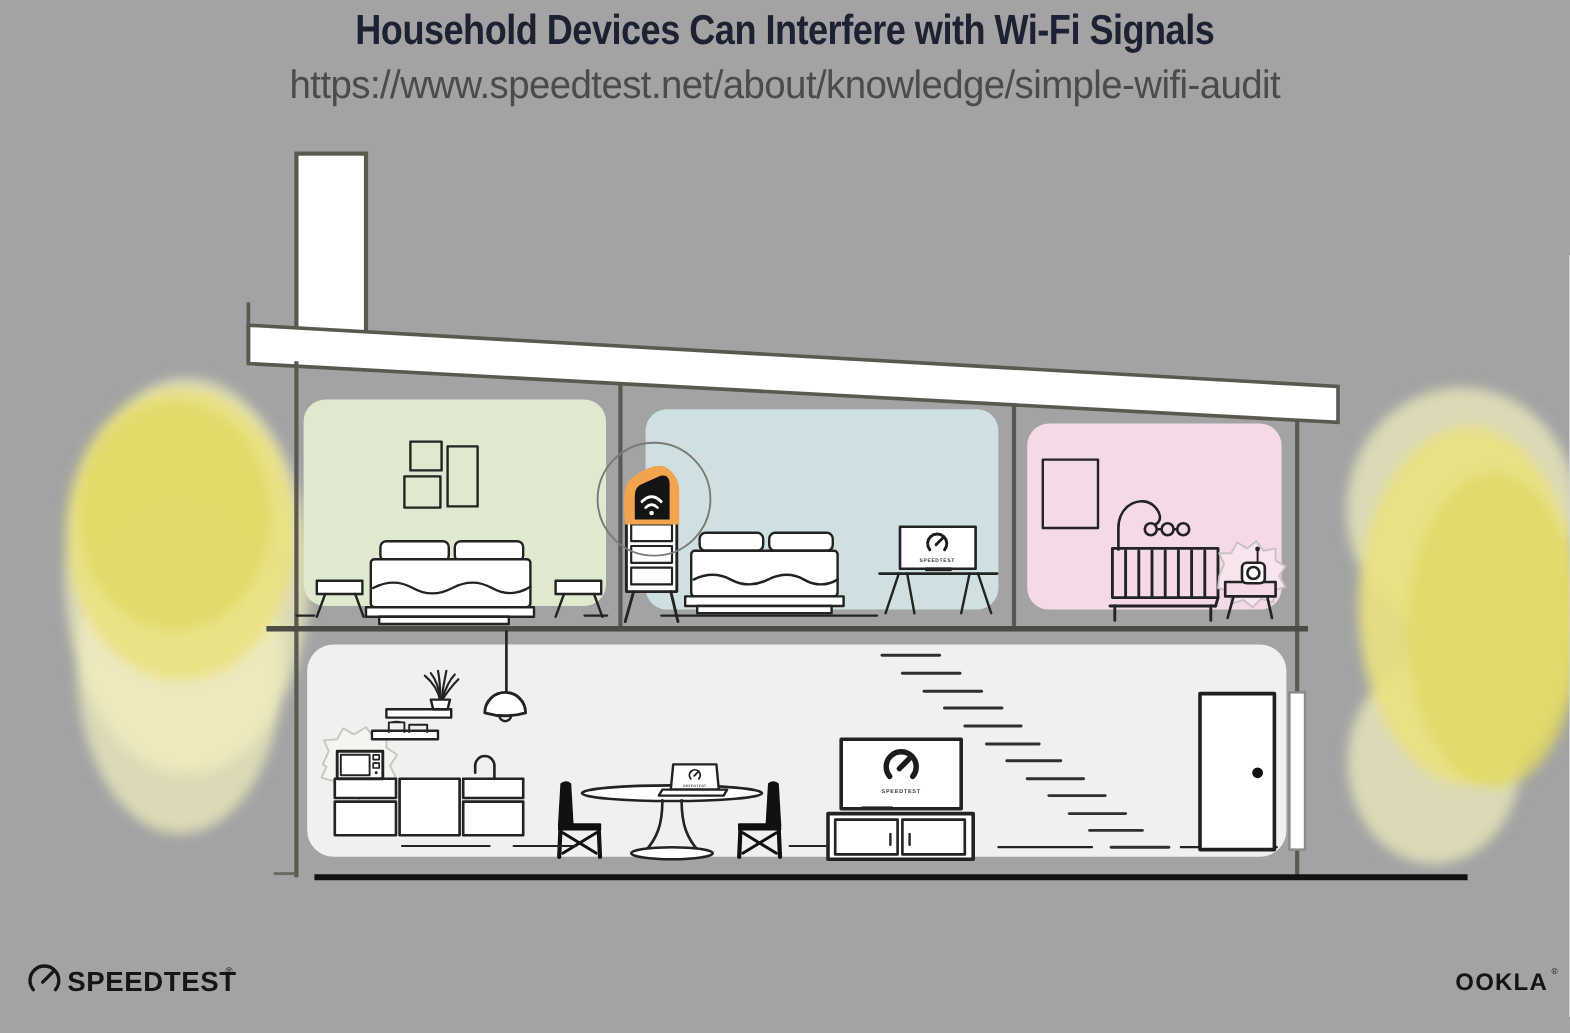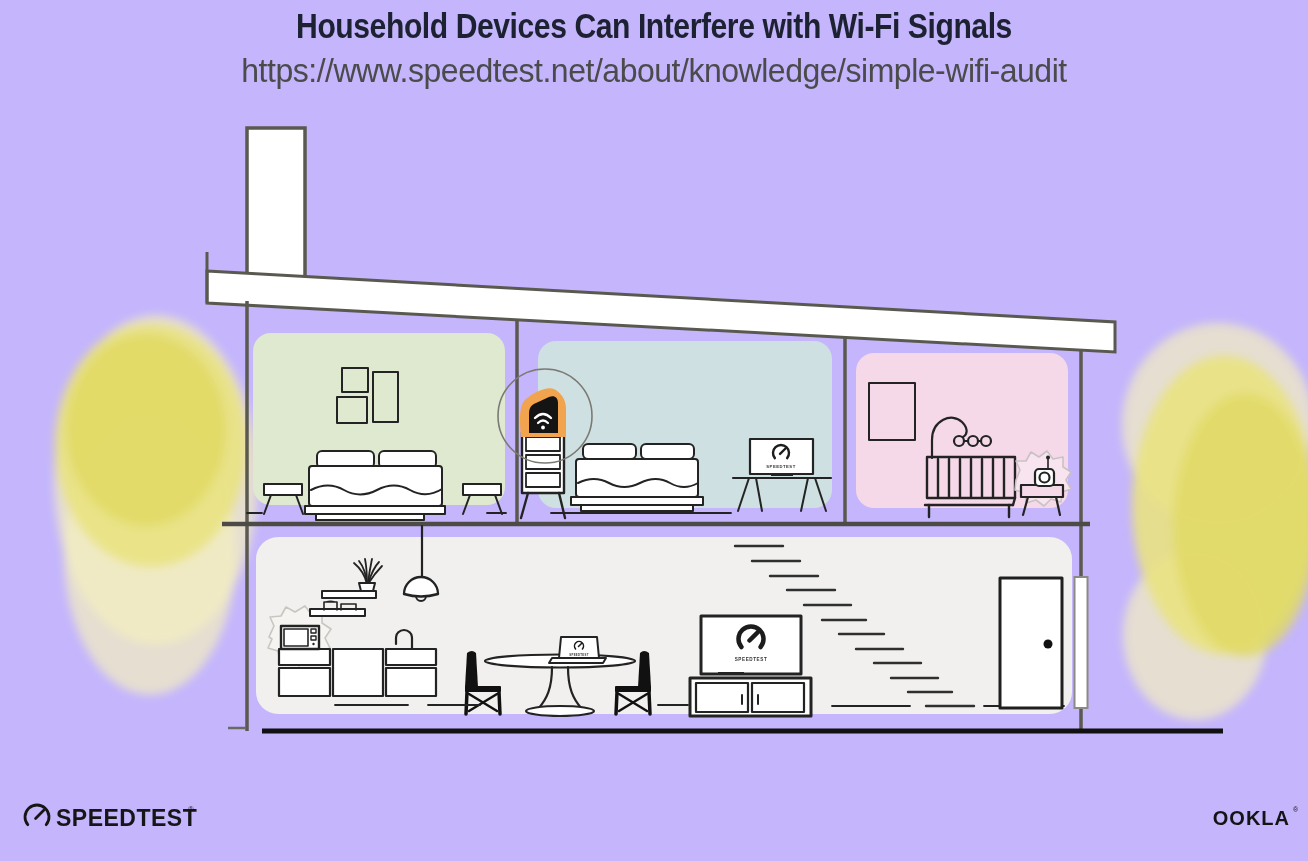--- a/index.html
+++ b/index.html
@@ -1,16 +1,16 @@
 <!DOCTYPE html>
 <html><head>
 <meta charset="utf-8">
 <style>
   html,body{margin:0;padding:0;background:#ffffff;}
-  .canvas{position:relative;width:1308px;height:861px;background:#c4b5fd;overflow:hidden;
+  .canvas{position:relative;width:1308px;height:861px;background:#a3a3a3;overflow:hidden;
           font-family:"Liberation Sans",sans-serif;}
   .title{position:absolute;top:6px;left:0;width:100%;text-align:center;
          font-size:35px;font-weight:bold;letter-spacing:-.5px;
          transform:scaleX(.86);transform-origin:50% 0;white-space:nowrap;}
   .url{position:absolute;top:52px;left:0;width:100%;text-align:center;
        font-size:33px;font-weight:400;letter-spacing:-.5px;
        transform:scaleX(.97);transform-origin:50% 0;white-space:nowrap;}
   svg{position:absolute;left:0;top:0;}
   svg text{font-family:"Liberation Sans",sans-serif;}
 </style>

